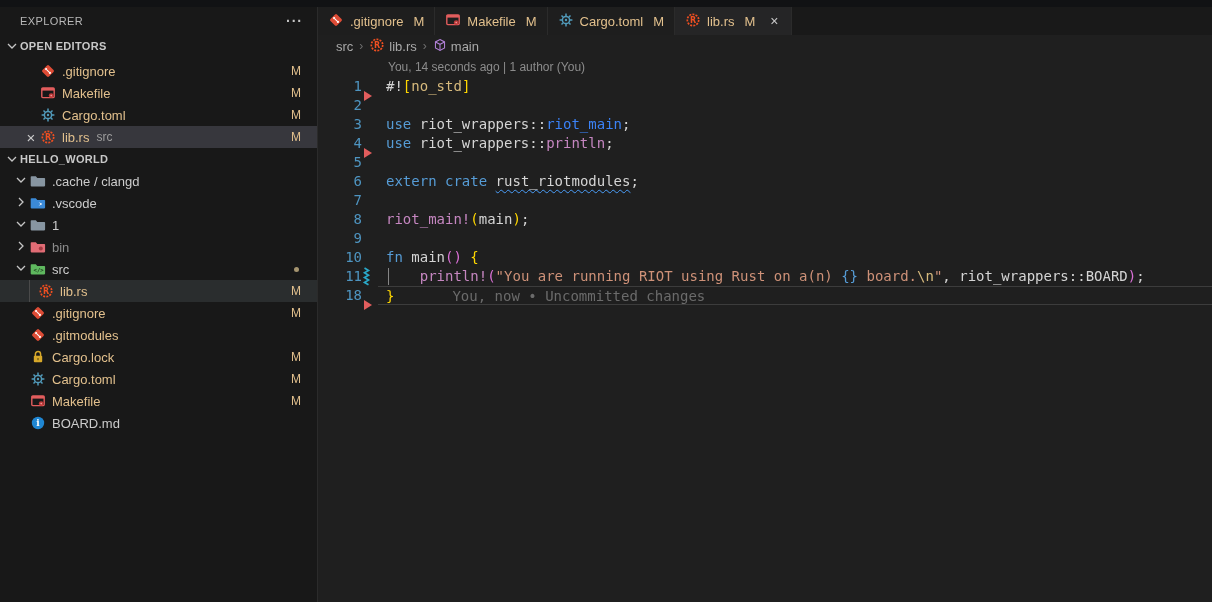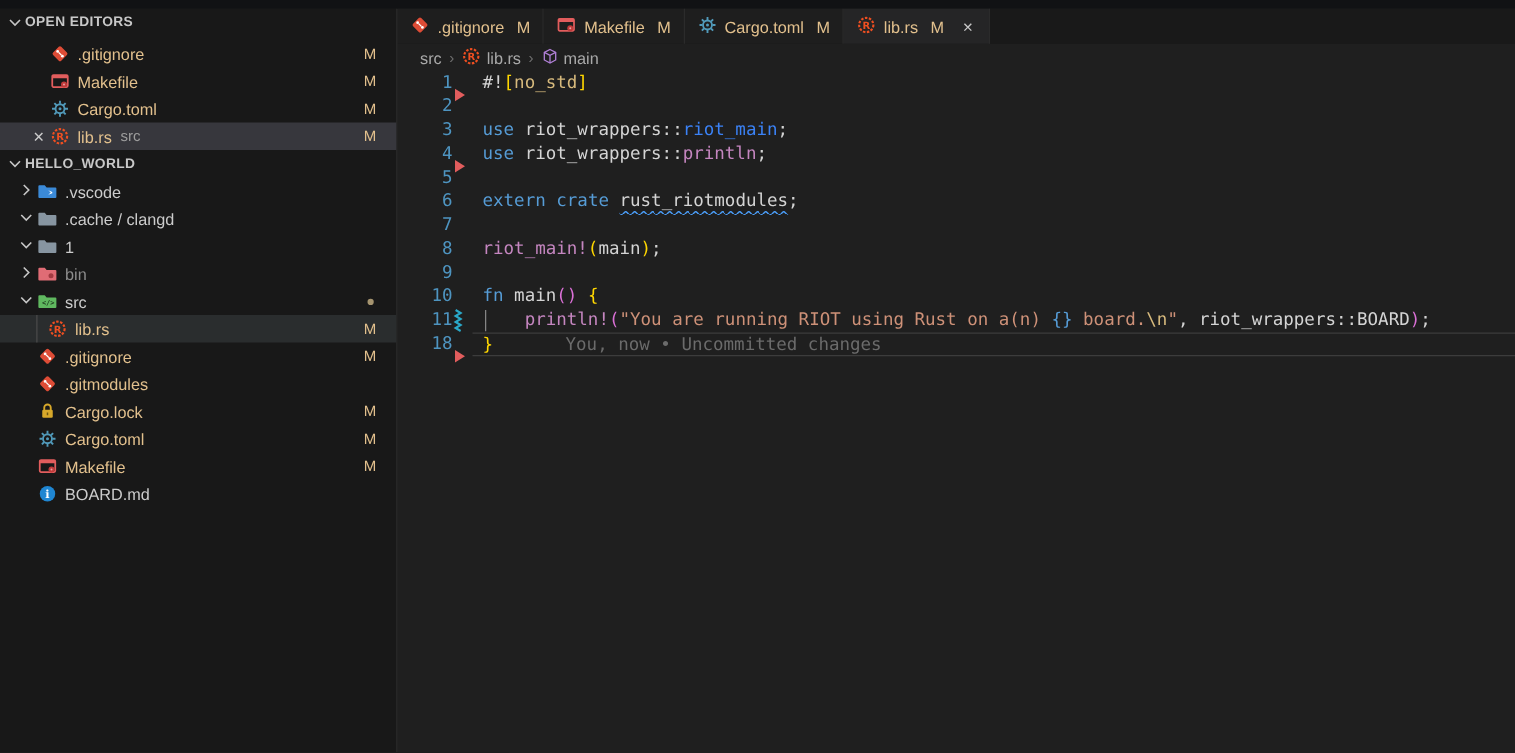--- a/index.html
+++ b/index.html
@@ -67,20 +67,24 @@
   .inline-blame { color:#6B6B6B; margin-left:58px; }
 </style>
 </head>
 <body>
 
 <div class="app">
   <div class="titlestrip"></div>
   <div class="main">
 
     <aside class="sidebar">
+      <div class="sb-header">
+        <span>EXPLORER</span>
+        <span class="sb-more">···</span>
+      </div>
       <div id="open-editors">
           <div class="sect-header">
   <span class="tw">
               <svg width="16" height="16" viewBox="0 0 16 16">
                 <path d="M4 6l4 4 4-4" fill="none" stroke="#C5C5C5" stroke-width="1.3"></path>
               </svg>
             </span>
   <span>OPEN EDITORS</span>
           </div>
           <div class="items">
@@ -150,45 +154,45 @@
                 <path d="M4 6l4 4 4-4" fill="none" stroke="#C5C5C5" stroke-width="1.3"></path>
               </svg>
             </span>
   <span>HELLO_WORLD</span>
           </div>
           <div class="items" style="padding-top:0">
             <div class="row " style="padding-left:12px">
 
     <span class="slot">
                 <span><svg width="16" height="16" viewBox="0 0 16 16">
+                    <path d="M4 6l4 4 4-4" fill="none" stroke="#C5C5C5" stroke-width="1.3"></path>
+                  </svg></span>
+              </span>
+    <span class="icon">
+                <svg width="16" height="16" viewBox="0 0 16 16">
+                  <path d="M1.5 3.2h4.3l1.5 1.8h7a.8.8 0 0 1 .8.8v6.8a.8.8 0 0 1-.8.8H1.5a.8.8 0 0 1-.8-.8V4a.8.8 0 0 1 .8-.8z" fill="#8795A1"></path>
+                </svg>
+              </span>
+    <span class="lbl c-default">.cache / clangd</span>
+
+  </div>
+            <div class="row " style="padding-left:12px">
+
+    <span class="slot">
+                <span><svg width="16" height="16" viewBox="0 0 16 16">
                     <path d="M6 4l4 4-4 4" fill="none" stroke="#C5C5C5" stroke-width="1.3"></path>
                   </svg></span>
               </span>
     <span class="icon">
                 <svg width="16" height="16" viewBox="0 0 16 16">
                   <path d="M1.5 3.2h4.3l1.5 1.8h7a.8.8 0 0 1 .8.8v6.8a.8.8 0 0 1-.8.8H1.5a.8.8 0 0 1-.8-.8V4a.8.8 0 0 1 .8-.8z" fill="#3B8AD8"></path>
                   <path d="M8.6 7.2l3.2 1.3v1l-3.2 1.3 2-1.8z" fill="#fff"></path>
                 </svg>
               </span>
     <span class="lbl c-default">.vscode</span>
-
-  </div>
-            <div class="row " style="padding-left:12px">
-
-    <span class="slot">
-                <span><svg width="16" height="16" viewBox="0 0 16 16">
-                    <path d="M4 6l4 4 4-4" fill="none" stroke="#C5C5C5" stroke-width="1.3"></path>
-                  </svg></span>
-              </span>
-    <span class="icon">
-                <svg width="16" height="16" viewBox="0 0 16 16">
-                  <path d="M1.5 3.2h4.3l1.5 1.8h7a.8.8 0 0 1 .8.8v6.8a.8.8 0 0 1-.8.8H1.5a.8.8 0 0 1-.8-.8V4a.8.8 0 0 1 .8-.8z" fill="#8795A1"></path>
-                </svg>
-              </span>
-    <span class="lbl c-default">.cache / clangd</span>
 
   </div>
             <div class="row " style="padding-left:12px">
 
     <span class="slot">
                 <span><svg width="16" height="16" viewBox="0 0 16 16">
                     <path d="M4 6l4 4 4-4" fill="none" stroke="#C5C5C5" stroke-width="1.3"></path>
                   </svg></span>
               </span>
     <span class="icon">
@@ -395,20 +399,21 @@
           </span>
           <span class="sep">›</span>
           <span class="bc-item">
         <span class="icon"><svg width="14" height="14" viewBox="0 0 16 16">
                 <path d="M8 1.8l5.2 2.7v6.9L8 14.2l-5.2-2.8V4.5z" fill="none" stroke="#B180D7" stroke-width="1.2"></path>
                 <path d="M2.8 4.5L8 7.2l5.2-2.7M8 7.2v7" fill="none" stroke="#B180D7" stroke-width="1.2"></path>
               </svg></span>
             <span>main</span>
           </span>
         </div>
+      <div class="blame-header">You, 14 seconds ago | 1 author (You)</div>
       <div class="code" id="code">
           <div class="line ">
     <span class="ln">1</span>
     <span class="deco">
 
       <span class="tri"></span>
     </span>
     <span class="lc"><span class="tok " style="color:#D4D4D4">#!</span><span class="tok " style="color:#FFD700">[</span><span class="tok " style="color:#D7BA7D">no_std</span><span class="tok " style="color:#FFD700">]</span></span>
   </div>
           <div class="line ">

